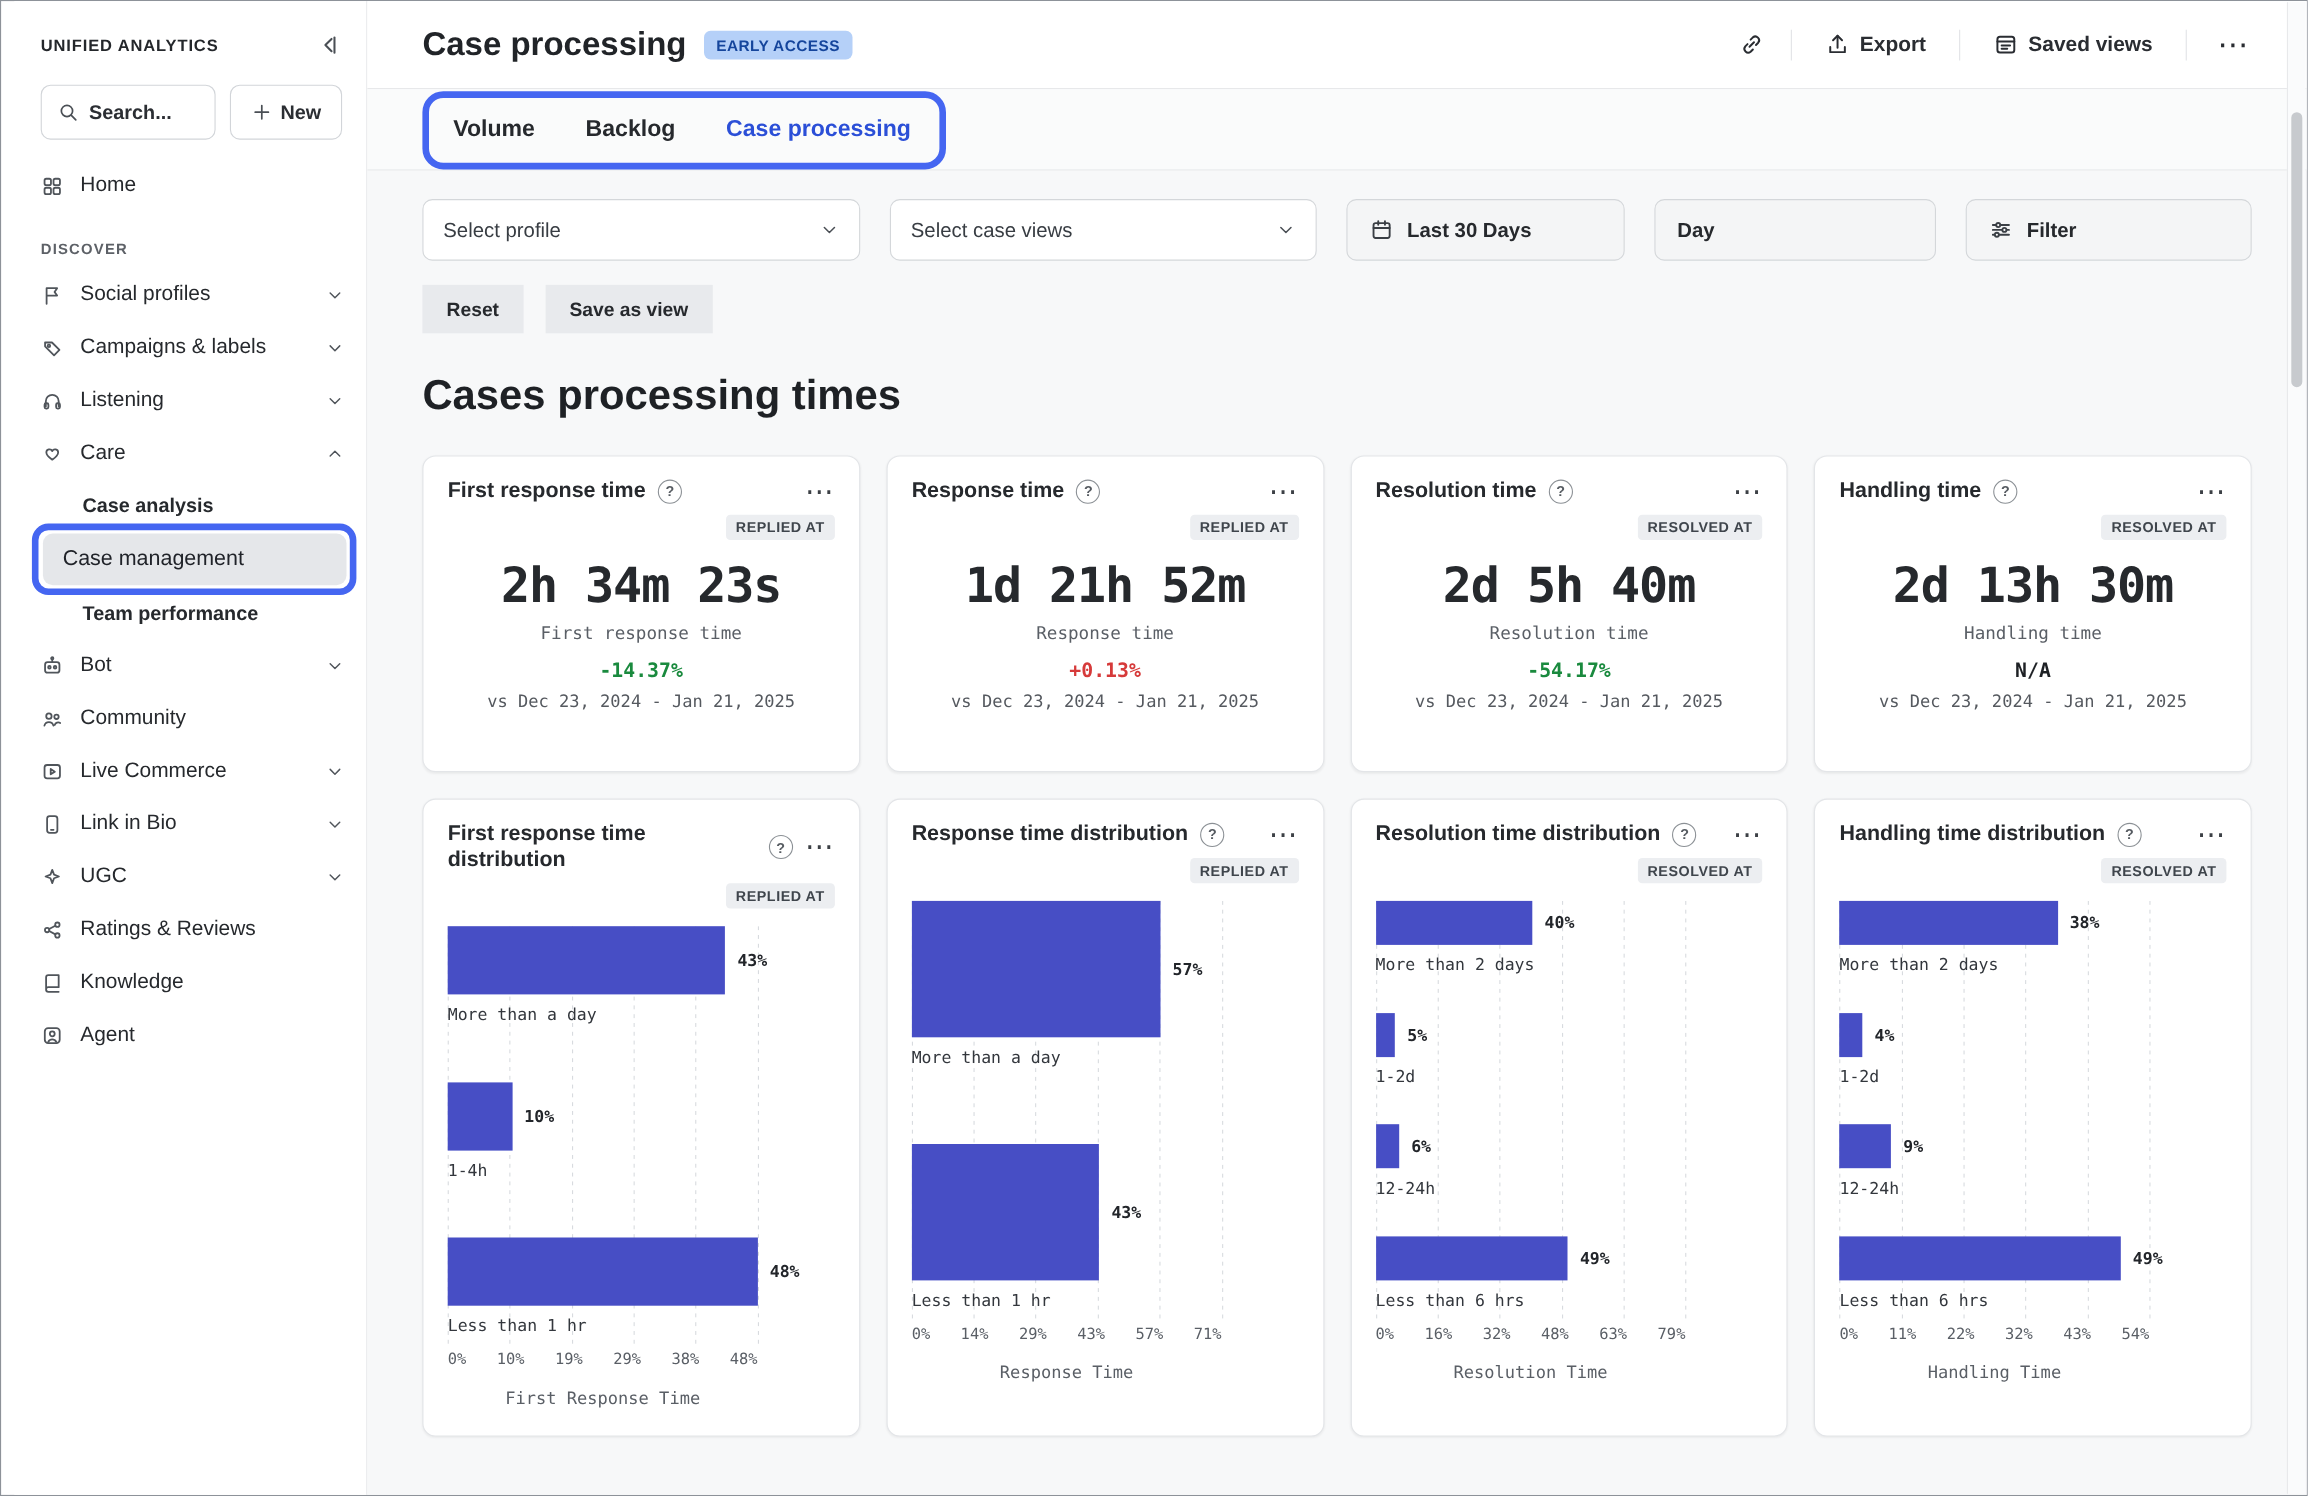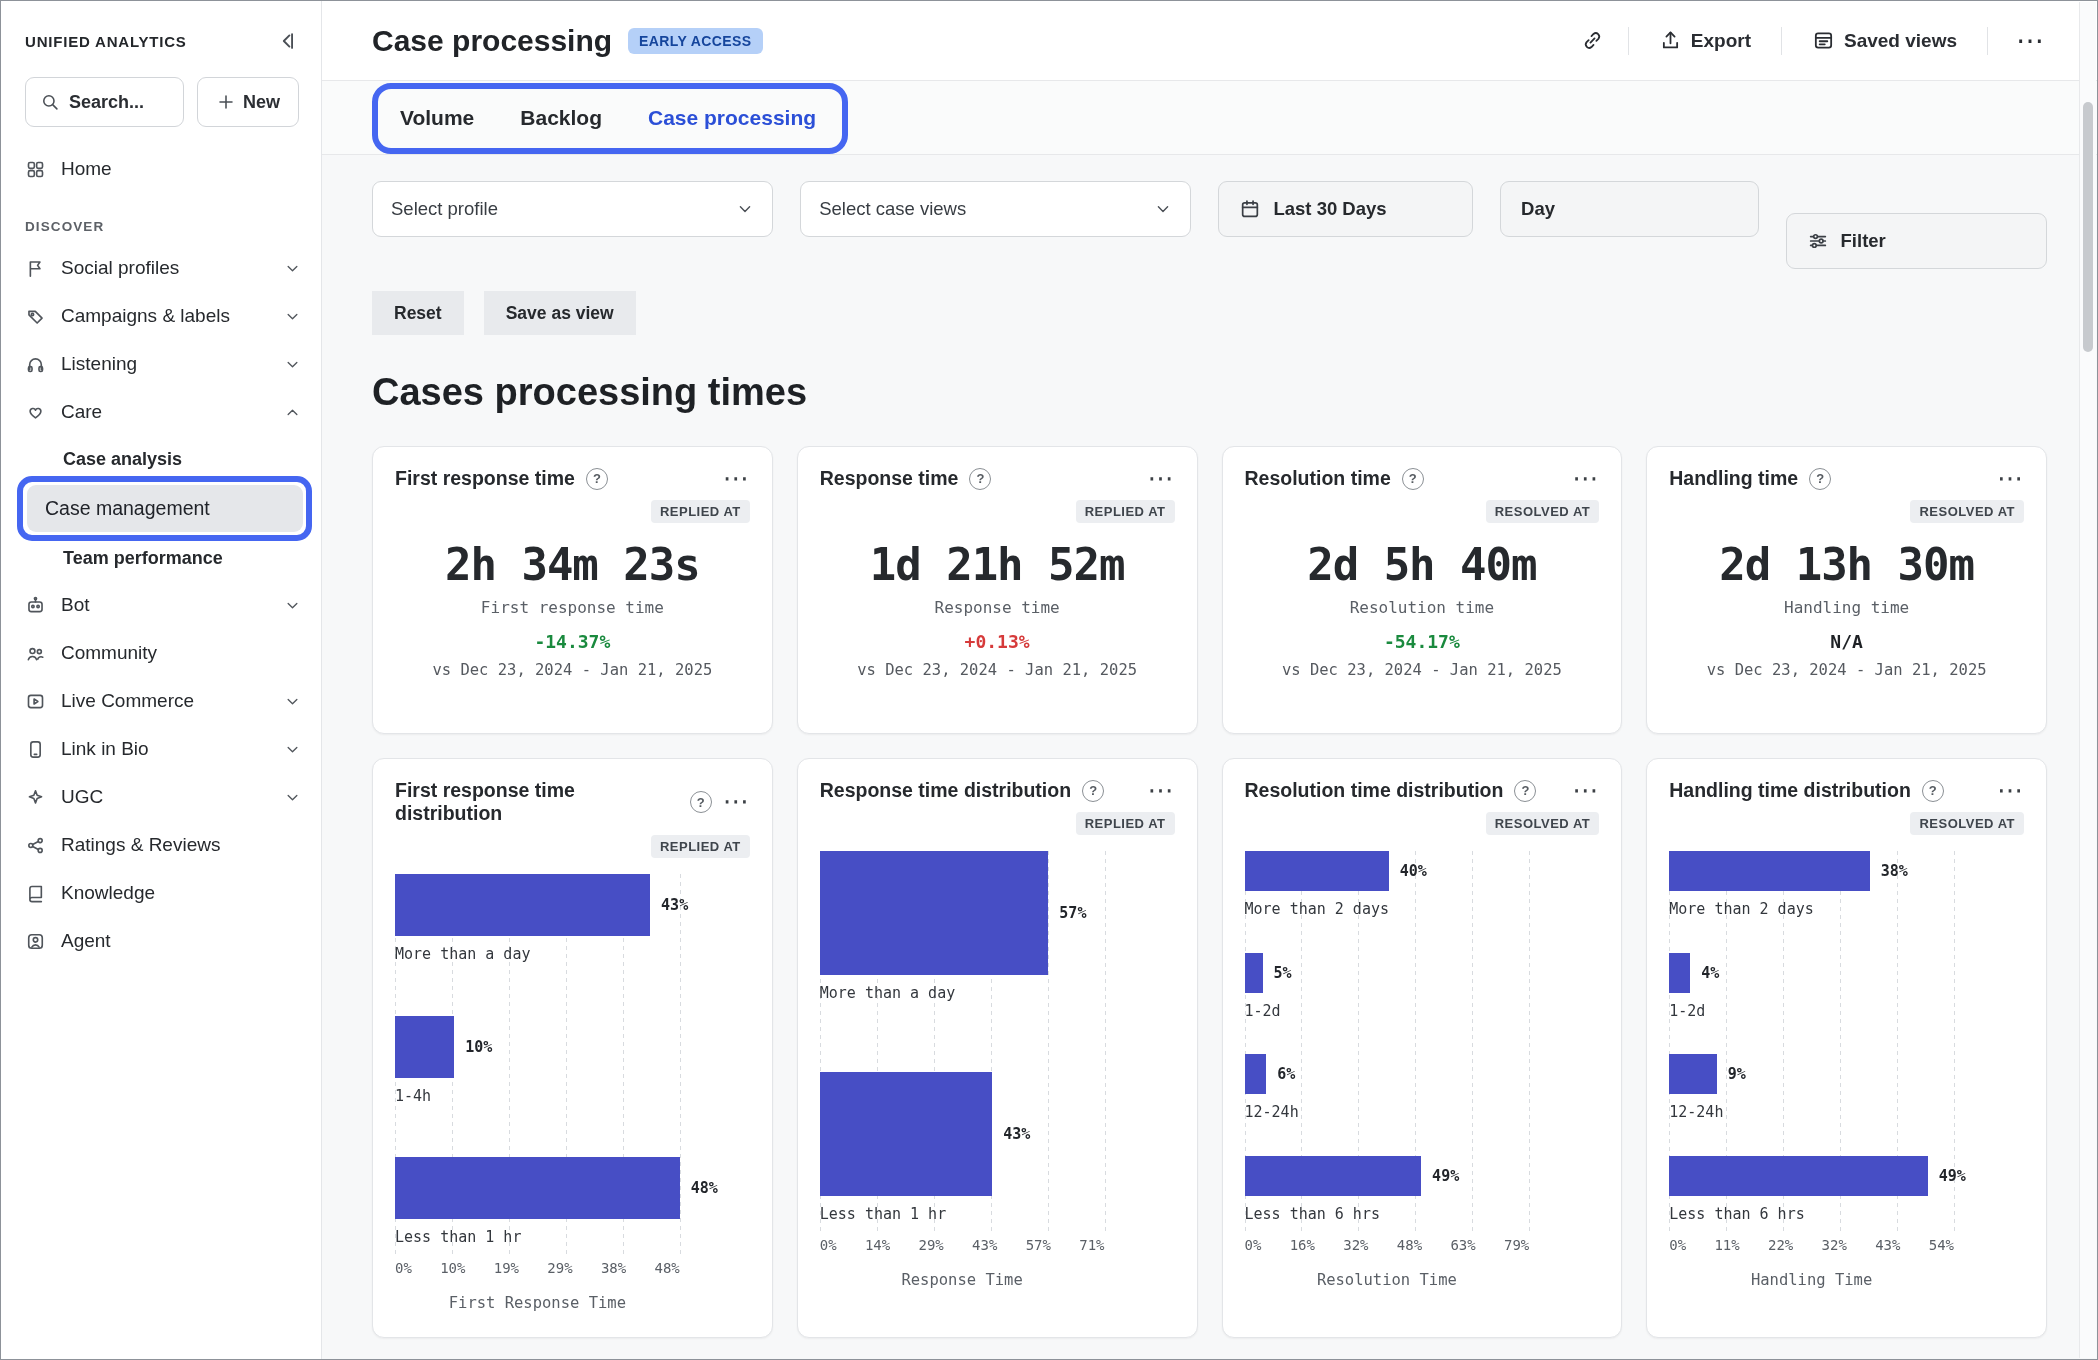--- a/index.html
+++ b/index.html
@@ -1,21 +1,21 @@
 <!DOCTYPE html>
 <html><head>
 <meta charset="utf-8">
 <style>
   * { box-sizing: border-box; }
   html,body { margin:0; padding:0; background:#dfe2e6; }
   body { font-family:"Liberation Sans", sans-serif; color:#26292d; }
   .screen { position:relative; width:2098px; height:1360px; background:#fff; border:1px solid #8d9299; display:flex; overflow:hidden; }
 
   
-  .sidebar { width:321px; flex:0 0 321px; background:#fff; border-right:1px solid #e4e6e9; display:flex; flex-direction:column; padding-top:0; }
+  .sidebar { width:321px; flex:0 0 321px; background:#fff; border-right:1px solid #e4e6e9; display:flex; flex-direction:column; padding-top:0;margin-left:12px; }
   .brand-row { display:flex; align-items:center; justify-content:space-between; padding:28px 22px 18px 24px; }
   .brand { font-size:15px; font-weight:700; letter-spacing:.8px; color:#24272b; }
   .collapse-btn { color:#4a4f55; cursor:pointer; display:flex; }
   .collapse-btn svg { width:24px; height:24px; }
   .search-row { display:flex; gap:13px; padding:6px 22px 10px 24px; }
   .search-pill { flex:1; display:flex; align-items:center; gap:9px; border:1px solid #d2d5d9; border-radius:9px; height:50px; padding:0 14px; font-size:18px; font-weight:600; color:#2b2e33; cursor:text; }
   .new-btn { display:flex; align-items:center; gap:7px; border:1px solid #d2d5d9; border-radius:9px; height:50px; padding:0 18px; font-size:18px; font-weight:600; color:#2b2e33; cursor:pointer; background:#fff; }
   .search-pill svg, .new-btn svg { width:20px; height:20px; color:#4a4f55; }
   nav { padding:8px 0 0; }
   .nav-item { display:flex; align-items:center; gap:15px; height:48px; padding:0 20px 0 24px; font-size:19px; color:#26292d; cursor:pointer; }
@@ -50,21 +50,21 @@
   .tab.active { color:#2b4fd7; font-weight:700; }
 
   .content { flex:1; padding:26px 50px 20px; overflow:hidden; }
 
   .filters-row { display:flex; gap:27px; }
   .f-select { display:flex; align-items:center; background:#fff; border:1px solid #d4d7da; border-radius:9px; height:56px; padding:0 18px; font-size:18.5px; color:#383d43; cursor:pointer; }
   .f-select .chev { margin-left:auto; color:#4a4f55; display:flex; }
   .f-select .chev svg { width:18px; height:18px; }
   .f-btn { display:flex; align-items:center; gap:12px; background:#f4f5f6; border:1px solid #d4d7da; border-radius:9px; height:56px; padding:0 20px; font-size:18.5px; font-weight:600; color:#26292d; cursor:pointer; }
   .f-btn svg { width:22px; height:22px; color:#3a3f45; }
-  .w-profile { width:407px; } .w-fields { width:397px; } .w-date { width:258px; } .w-day { width:262px; font-weight:600; } .w-filter { width:265px;margin-top:32px; }
+  .w-profile { width:407px; } .w-fields { width:397px; } .w-date { width:258px; } .w-day { width:262px; font-weight:600; } .w-filter { width:265px; }
 
   .action-row { display:flex; gap:20px; margin-top:22px; }
   .gray-btn { background:#e8eaed; border:none; border-radius:0; height:44px; padding:0 22px; font-size:17.5px; font-weight:600; color:#26292d; cursor:pointer; font-family:inherit; }
 
   .section-title { margin-top:36px; font-size:38px; font-weight:700; color:#1e2125; }
 
   .kpi-grid, .dist-grid { display:grid; grid-template-columns:repeat(4,1fr); gap:24px; }
   .kpi-grid { margin-top:32px; }
   .dist-grid { margin-top:24px; }
 

